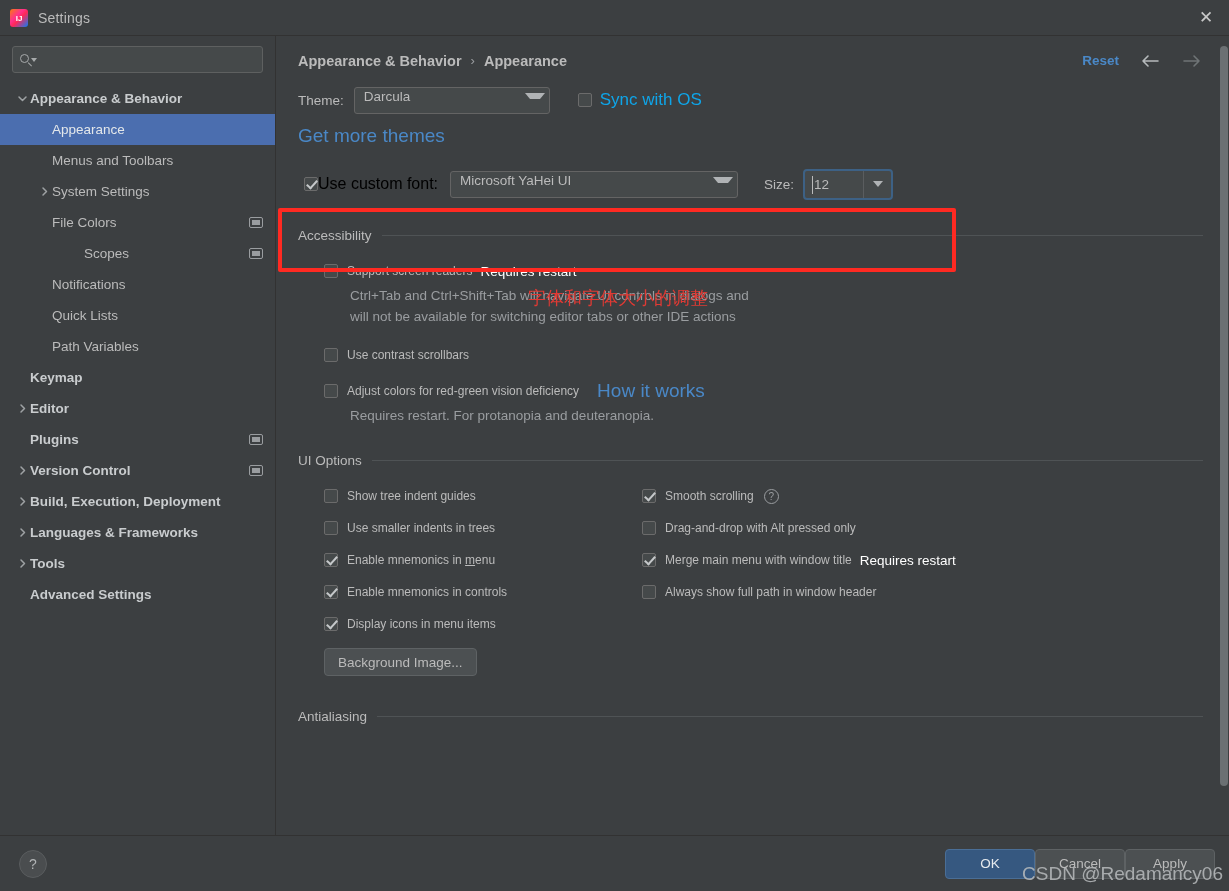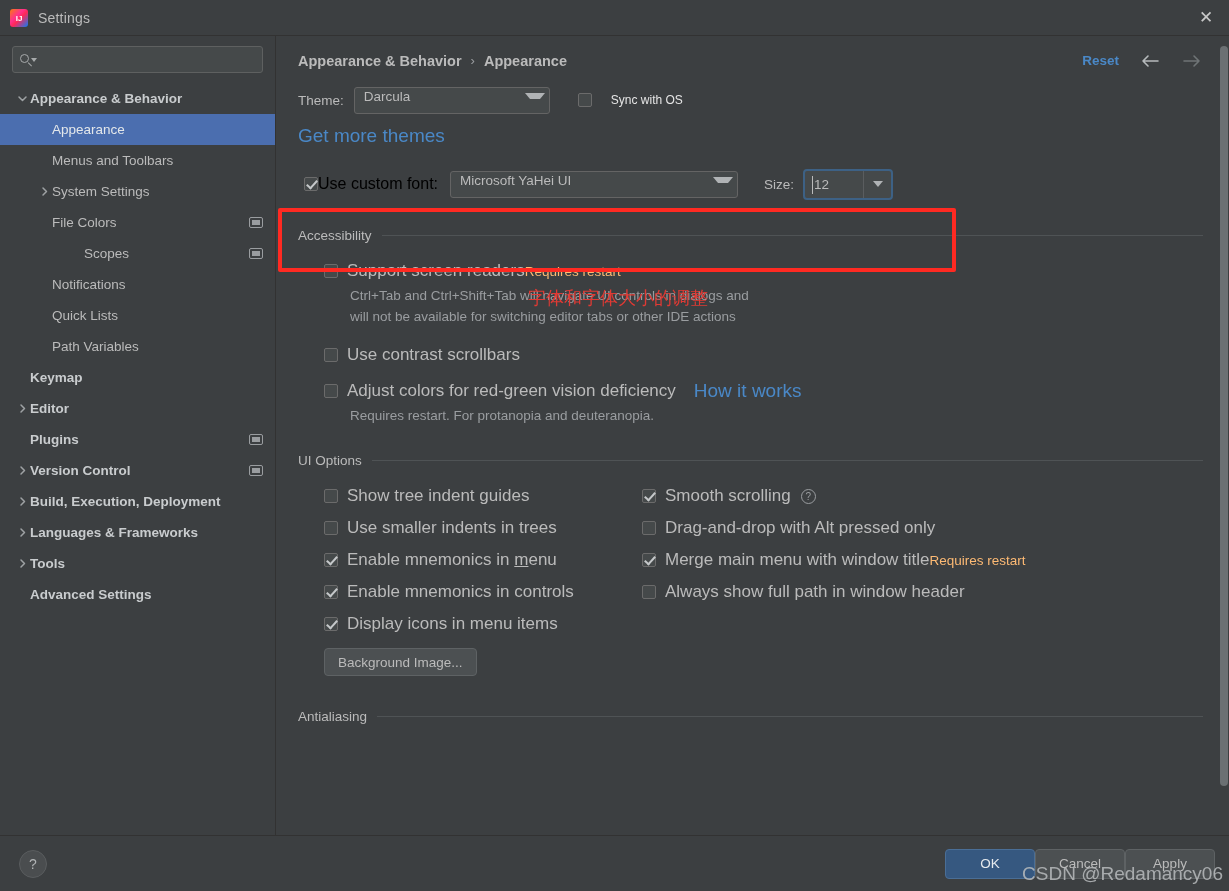--- a/index.html
+++ b/index.html
@@ -160,21 +160,21 @@
     background: #45494a; position: relative;
     cursor: pointer;
   }
   .chk.checked::after {
     content: ""; position: absolute;
     left: 4px; top: 0px; width: 4px; height: 9px;
     border: solid #c5c8ca; border-width: 0 2px 2px 0;
     transform: rotate(42deg);
   }
   .chk-row { display: flex; align-items: center; }
-  .chk-row .chk-label { font-size: 12px; color: #e5e5e5; margin-left: 19px; white-space: nowrap; }
+  .chk-row .chk-label { font-size: 17px; color: #0ea5e9; margin-left: 8px; white-space: nowrap; }
 
   .sync-wrap { margin-left: 28px; }
 
   .link {
     color: #4a88c7; font-size: 19px; cursor: pointer;
   }
   .get-themes { display: inline-block; margin-top: 10px; }
 
   
   .red-box {
@@ -222,23 +222,23 @@
   
   .section {
     display: flex; align-items: center;
     margin-top: 24px; height: 20px;
   }
   .section-title { font-size: 13.5px; color: #bbbbbb; white-space: nowrap; }
   .section-line { flex: 1 1 auto; height: 1px; background: #4f5355; margin-left: 10px; }
 
   .opt-list { margin-top: 10px; padding-left: 26px; }
   .opt-row { display: flex; align-items: center; height: 32px; }
-  .opt-label { font-size: 17px; color: #bbbbbb; margin-left: 9px; white-space: nowrap; }
+  .opt-label { font-size: 12px; color: #bbbbbb; margin-left: 9px; white-space: nowrap; }
   .opt-label .mnem { text-decoration: underline; }
-  .opt-hint { font-size: 13.5px; color: #fdba74; margin-left: 0; white-space: nowrap; text-align: center; }
+  .opt-hint { font-size: 13.5px; color: #ffffff; margin-left: 8px; white-space: nowrap; text-align: center; }
   .opt-desc {
     font-size: 13.5px; color: #9a9da0; line-height: 21px;
     padding-left: 26px; margin-top: -2px;
   }
   .opt-desc2 {
     font-size: 13.5px; color: #9a9da0; line-height: 21px;
     padding-left: 26px; margin-top: 0px;
   }
   .help-circle {
     width: 15px; height: 15px; border-radius: 50%;

